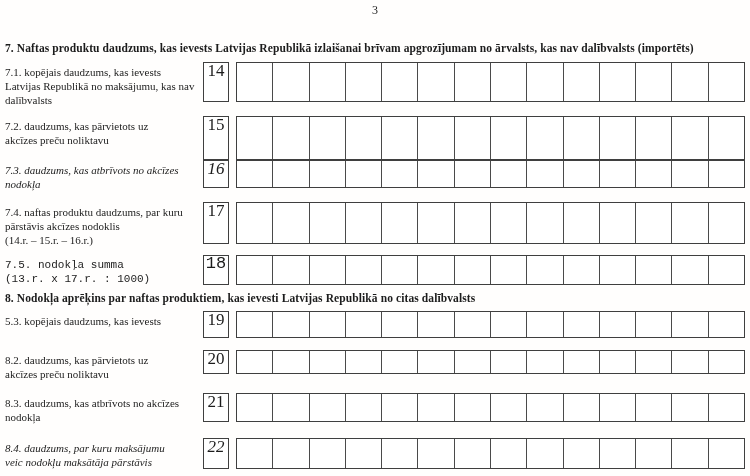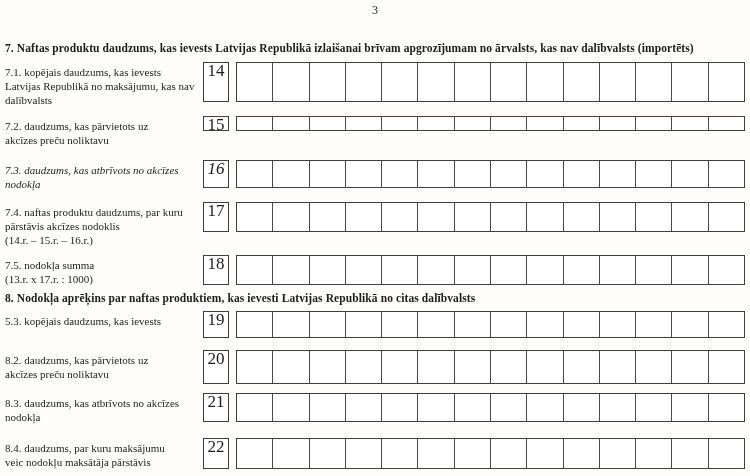--- a/index.html
+++ b/index.html
@@ -72,21 +72,21 @@
         <div class="cell"></div>
         <div class="cell"></div>
         <div class="cell"></div>
         <div class="cell"></div>
         <div class="cell"></div>
         <div class="cell"></div>
         <div class="cell"></div>
       </div>
   </div>
 
-  <div class="form-row" style="top:116px;height:15px;">
+  <div class="form-row" style="top:116px;height:44px;">
     <div class="row-label">
       <span>7.2. daudzums, kas pārvietots uz</span>
       <span>akcīzes preču noliktavu</span>
     </div>
     <div class="num-box">15</div>
     <div class="cell-grid">
         <div class="cell"></div>
         <div class="cell"></div>
         <div class="cell"></div>
         <div class="cell"></div>
@@ -120,21 +120,21 @@
         <div class="cell"></div>
         <div class="cell"></div>
         <div class="cell"></div>
         <div class="cell"></div>
         <div class="cell"></div>
         <div class="cell"></div>
         <div class="cell"></div>
       </div>
   </div>
 
-  <div class="form-row" style="top:202px;height:30px;">
+  <div class="form-row" style="top:202px;height:42px;">
     <div class="row-label">
       <span>7.4. naftas produktu daudzums, par kuru</span>
       <span>pārstāvis akcīzes nodoklis</span>
       <span>(14.r. – 15.r. – 16.r.)</span>
     </div>
     <div class="num-box">17</div>
     <div class="cell-grid">
         <div class="cell"></div>
         <div class="cell"></div>
         <div class="cell"></div>
@@ -145,21 +145,21 @@
         <div class="cell"></div>
         <div class="cell"></div>
         <div class="cell"></div>
         <div class="cell"></div>
         <div class="cell"></div>
         <div class="cell"></div>
         <div class="cell"></div>
       </div>
   </div>
 
-  <div class="form-row" style="top:255px;height:30px;">
+  <div class="form-row" style="top:255px;height:30px;font-family:Liberation Mono, monospace;">
     <div class="row-label">
       <span>7.5. nodokļa summa</span>
       <span>(13.r. x 17.r. : 1000)</span>
     </div>
     <div class="num-box">18</div>
     <div class="cell-grid">
         <div class="cell"></div>
         <div class="cell"></div>
         <div class="cell"></div>
         <div class="cell"></div>
@@ -194,21 +194,21 @@
         <div class="cell"></div>
         <div class="cell"></div>
         <div class="cell"></div>
         <div class="cell"></div>
         <div class="cell"></div>
         <div class="cell"></div>
         <div class="cell"></div>
       </div>
   </div>
 
-  <div class="form-row" style="top:350px;height:34px;">
+  <div class="form-row" style="top:350px;height:24px;">
     <div class="row-label">
       <span>8.2. daudzums, kas pārvietots uz</span>
       <span>akcīzes preču noliktavu</span>
     </div>
     <div class="num-box">20</div>
     <div class="cell-grid">
         <div class="cell"></div>
         <div class="cell"></div>
         <div class="cell"></div>
         <div class="cell"></div>
@@ -242,21 +242,21 @@
         <div class="cell"></div>
         <div class="cell"></div>
         <div class="cell"></div>
         <div class="cell"></div>
         <div class="cell"></div>
         <div class="cell"></div>
         <div class="cell"></div>
       </div>
   </div>
 
-  <div class="form-row" style="top:438px;height:31px;">
+  <div class="form-row" style="top:438px;height:31px;font-style:italic;">
     <div class="row-label">
       <span>8.4. daudzums, par kuru maksājumu</span>
       <span>veic nodokļu maksātāja pārstāvis</span>
     </div>
     <div class="num-box">22</div>
     <div class="cell-grid">
         <div class="cell"></div>
         <div class="cell"></div>
         <div class="cell"></div>
         <div class="cell"></div>

